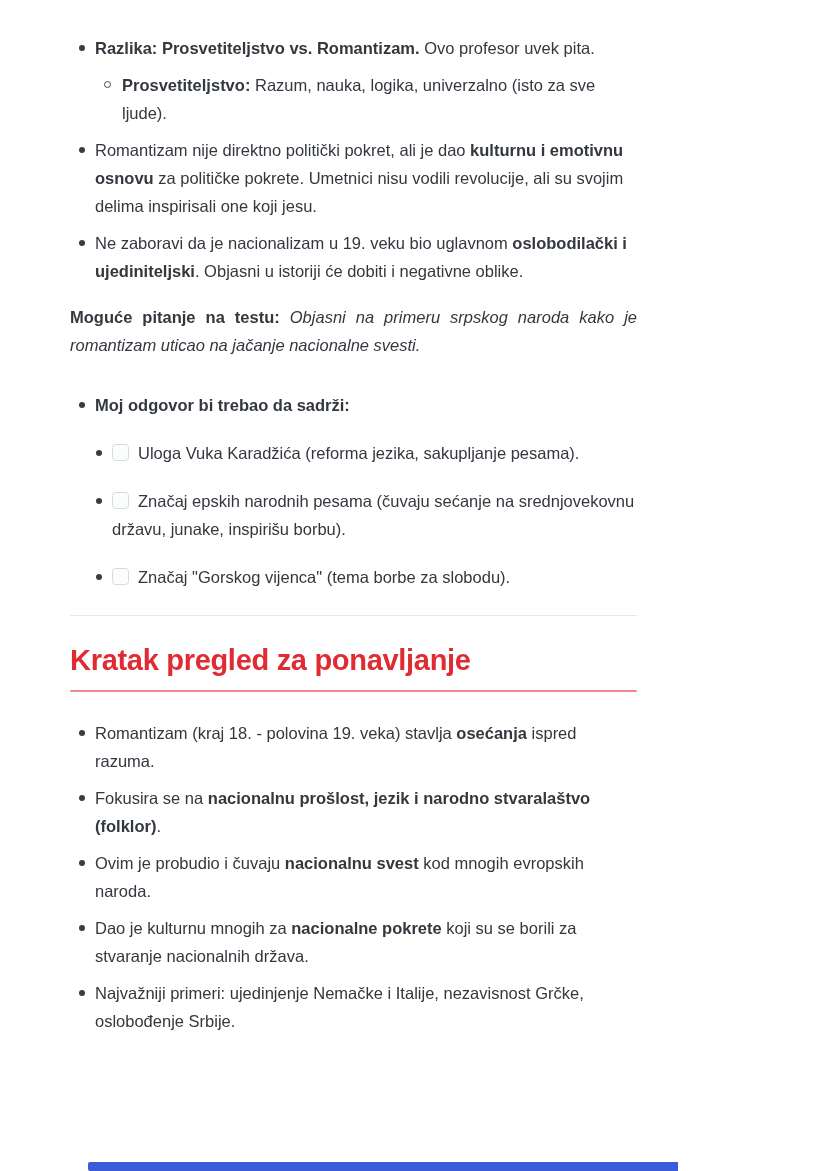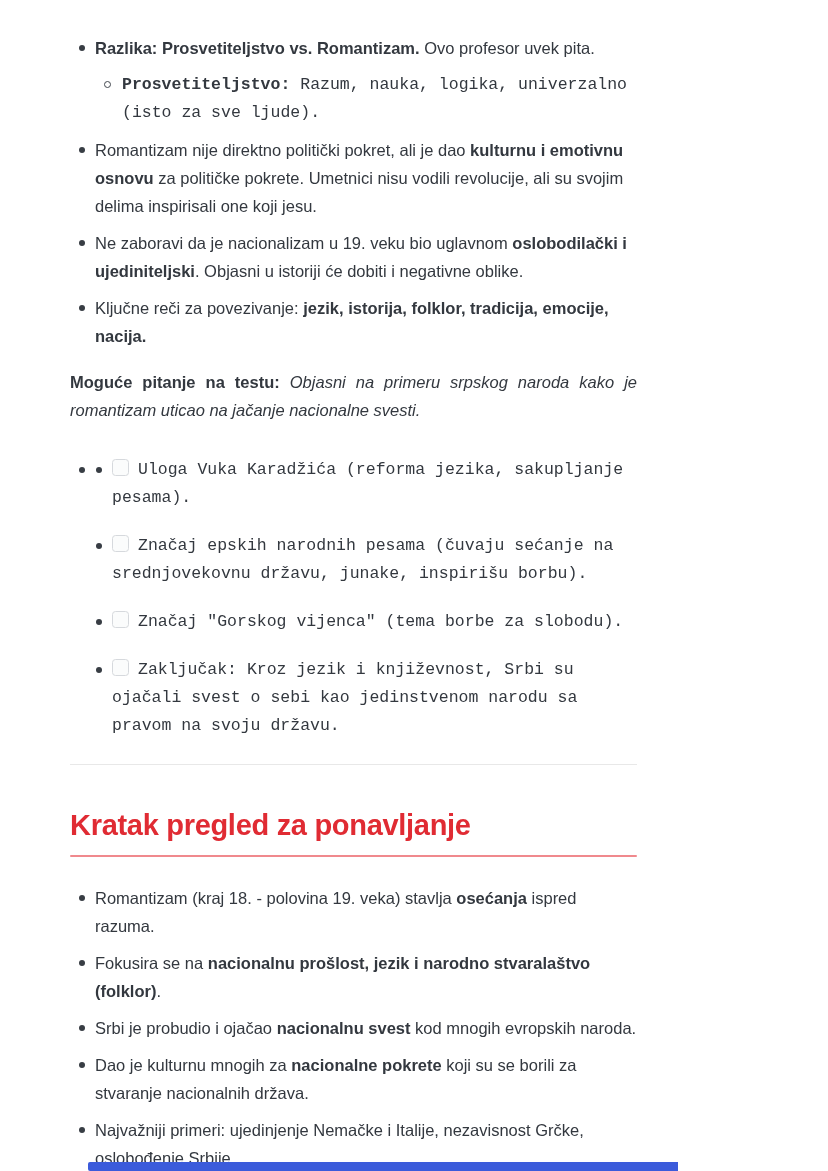--- a/index.html
+++ b/index.html
@@ -5,65 +5,63 @@
   html,body{margin:0;padding:0;background:#ffffff;}
   body{width:828px;height:1171px;overflow:hidden;position:relative;
        font-family:"Liberation Sans",sans-serif;color:#33383f;}
   .page{position:absolute;left:0;top:0;width:678px;height:1171px;background:#fff;overflow:hidden;}
   .content{position:absolute;left:70px;top:34px;width:567px;font-size:16.5px;line-height:28px;}
   .bold{font-weight:700;}
   .italic{font-style:italic;}
   .list{margin:0 0 14px 0;}
   .li{position:relative;padding-left:25px;margin-bottom:9px;}
   .li > .dot{position:absolute;left:9px;top:11px;width:6px;height:6px;border-radius:50%;background:#383d44;}
-  .sublist{margin-top:9px;font-family:Liberation Mono, monospace;}
+  .sublist{margin-top:9px;}
   .sub{position:relative;padding-left:27px;margin:9px 0;}
   .sub > .ring{position:absolute;left:9px;top:10px;width:5px;height:5px;border:1.5px solid #43484f;border-radius:50%;background:transparent;}
   .todo{position:relative;padding-left:17px;margin:20px 0 12px;}
   .todo > .dot{position:absolute;left:1px;top:11px;width:6px;height:6px;border-radius:50%;background:#383d44;}
   .checkbox{display:inline-block;width:15px;height:15px;border:1px solid #d6d9dd;border-radius:3.5px;
             background:#fbfcfc;margin-right:9px;vertical-align:-2px;cursor:pointer;}
   .para{margin:18px 0 32px;text-align:justify;}
   .divider{border:none;border-top:1px solid #e8e8e8;margin:24px 0 0 0;height:0;}
-  .h2{margin-top:44px;font-size:29px;line-height:33px;font-weight:700;letter-spacing:-0.3px;}
+  .h2{margin-top:28px;font-size:29px;line-height:33px;font-weight:700;letter-spacing:-0.3px;}
   .h2-underline{height:2px;margin:13px 0 27px;border-radius:1px;}
   .side-strip{position:absolute;left:748px;top:37px;width:46px;height:1066px;}
   .footer{position:absolute;left:0;top:1102px;width:775px;text-align:right;font-size:10.5px;
           line-height:14px;color:#b3b9c1;letter-spacing:0.2px;}
   .bottom-bar{position:absolute;left:88px;top:1162px;width:703px;height:9px;border-radius:2px;cursor:pointer;}
 </style>
 </head>
 <body style="color: rgb(51, 56, 63);">
 
 <div class="page">
   <div class="side-strip" style="background: rgb(253, 238, 240); border-left: 3px solid rgb(233, 163, 170);"></div>
   <div class="content">
       <div class="list">
         <div class="li"><span class="dot"></span><span class="bold ">Razlika: Prosvetiteljstvo vs. Romantizam.</span><span class=""> Ovo profesor uvek pita.</span><div class="sublist">
             <div class="sub"><span class="ring"></span><span class="bold ">Prosvetiteljstvo:</span><span class=""> Razum, nauka, logika, univerzalno (isto za sve ljude).</span></div>
           </div></div>
         <div class="li"><span class="dot"></span><span class="">Romantizam nije direktno politički pokret, ali je dao </span><span class="bold ">kulturnu i emotivnu osnovu</span><span class=""> za političke pokrete. Umetnici nisu vodili revolucije, ali su svojim delima inspirisali one koji jesu.</span></div>
         <div class="li"><span class="dot"></span><span class="">Ne zaboravi da je nacionalizam u 19. veku bio uglavnom </span><span class="bold ">oslobodilački i ujediniteljski</span><span class="">. Objasni u istoriji će dobiti i negativne oblike.</span></div>
-        <div class="li"><span class="dot"></span><span class="">Ključne reči za povezivanje: </span><span class="bold ">jezik, istorija, folklor, tradicija, emocije, nacija.</span></div>
       </div>
       <div class="para"><span class="bold ">Moguće pitanje na testu:</span><span class=""> </span><span class="italic">Objasni na primeru srpskog naroda kako je romantizam uticao na jačanje nacionalne svesti.</span></div>
       <div class="list">
-        <div class="li"><span class="dot"></span><div class="sublist">
+        <div class="li"><span class="dot"></span><span class="bold ">Moj odgovor bi trebao da sadrži:</span><div class="sublist">
             <div class="todo"><span class="dot"></span><span class="checkbox"></span><span class="">Uloga Vuka Karadžića (reforma jezika, sakupljanje pesama).</span></div>
             <div class="todo"><span class="dot"></span><span class="checkbox"></span><span class="">Značaj epskih narodnih pesama (čuvaju sećanje na srednjovekovnu državu, junake, inspirišu borbu).</span></div>
             <div class="todo"><span class="dot"></span><span class="checkbox"></span><span class="">Značaj "Gorskog vijenca" (tema borbe za slobodu).</span></div>
-            <div class="todo"><span class="dot"></span><span class="checkbox"></span><span class="">Zaključak: Kroz jezik i književnost, Srbi su ojačali svest o sebi kao jedinstvenom narodu sa pravom na svoju državu.</span></div>
           </div></div>
       </div>
       <div class="divider"></div>
       <div class="h2" style="color: rgb(224, 43, 51);">Kratak pregled za ponavljanje</div>
       <div class="h2-underline" style="background: rgb(240, 137, 141);"></div>
       <div class="list">
         <div class="li"><span class="dot"></span><span class="">Romantizam (kraj 18. - polovina 19. veka) stavlja </span><span class="bold ">osećanja</span><span class=""> ispred razuma.</span></div>
         <div class="li"><span class="dot"></span><span class="">Fokusira se na </span><span class="bold ">nacionalnu prošlost, jezik i narodno stvaralaštvo (folklor)</span><span class="">.</span></div>
-        <div class="li"><span class="dot"></span><span class="">Srbi je probudio i ojačao </span><span class="bold ">nacionalnu svest</span><span class=""> kod mnogih evropskih naroda.</span></div>
+        <div class="li"><span class="dot"></span><span class="">Ovim je probudio i čuvaju </span><span class="bold ">nacionalnu svest</span><span class=""> kod mnogih evropskih naroda.</span></div>
         <div class="li"><span class="dot"></span><span class="">Dao je kulturnu mnogih za </span><span class="bold ">nacionalne pokrete</span><span class=""> koji su se borili za stvaranje nacionalnih država.</span></div>
         <div class="li"><span class="dot"></span><span class="">Najvažniji primeri: ujedinjenje Nemačke i Italije, nezavisnost Grčke, oslobođenje Srbije.</span></div>
       </div>
     </div>
   <div class="footer" style="color: rgb(179, 185, 193);">(c) Knowunity 2025</div>
   <div class="bottom-bar" style="background: rgb(59, 91, 219);"></div>
 </div>
 
 </body></html>

